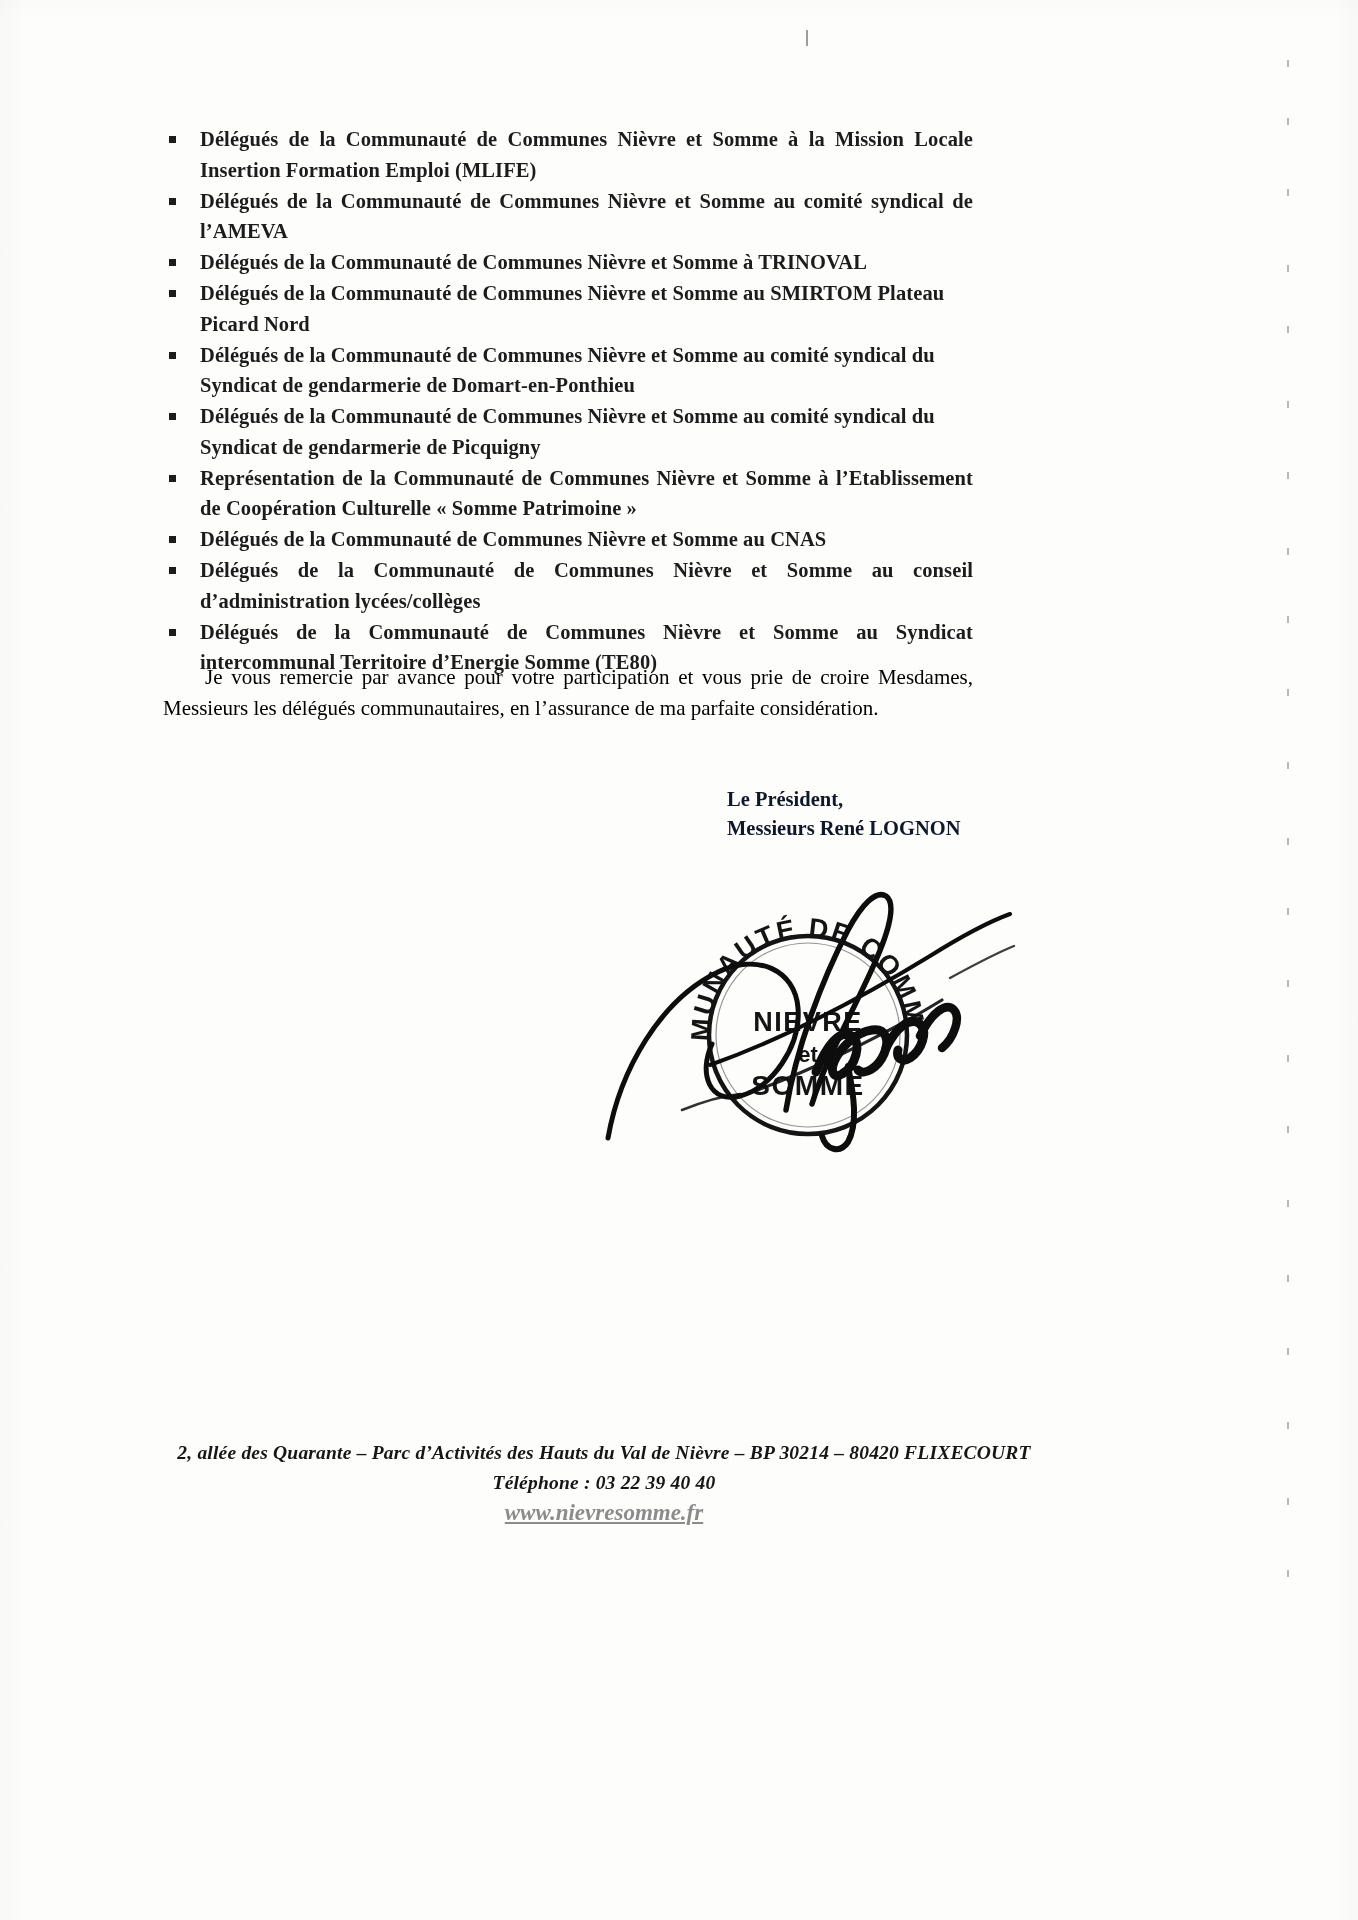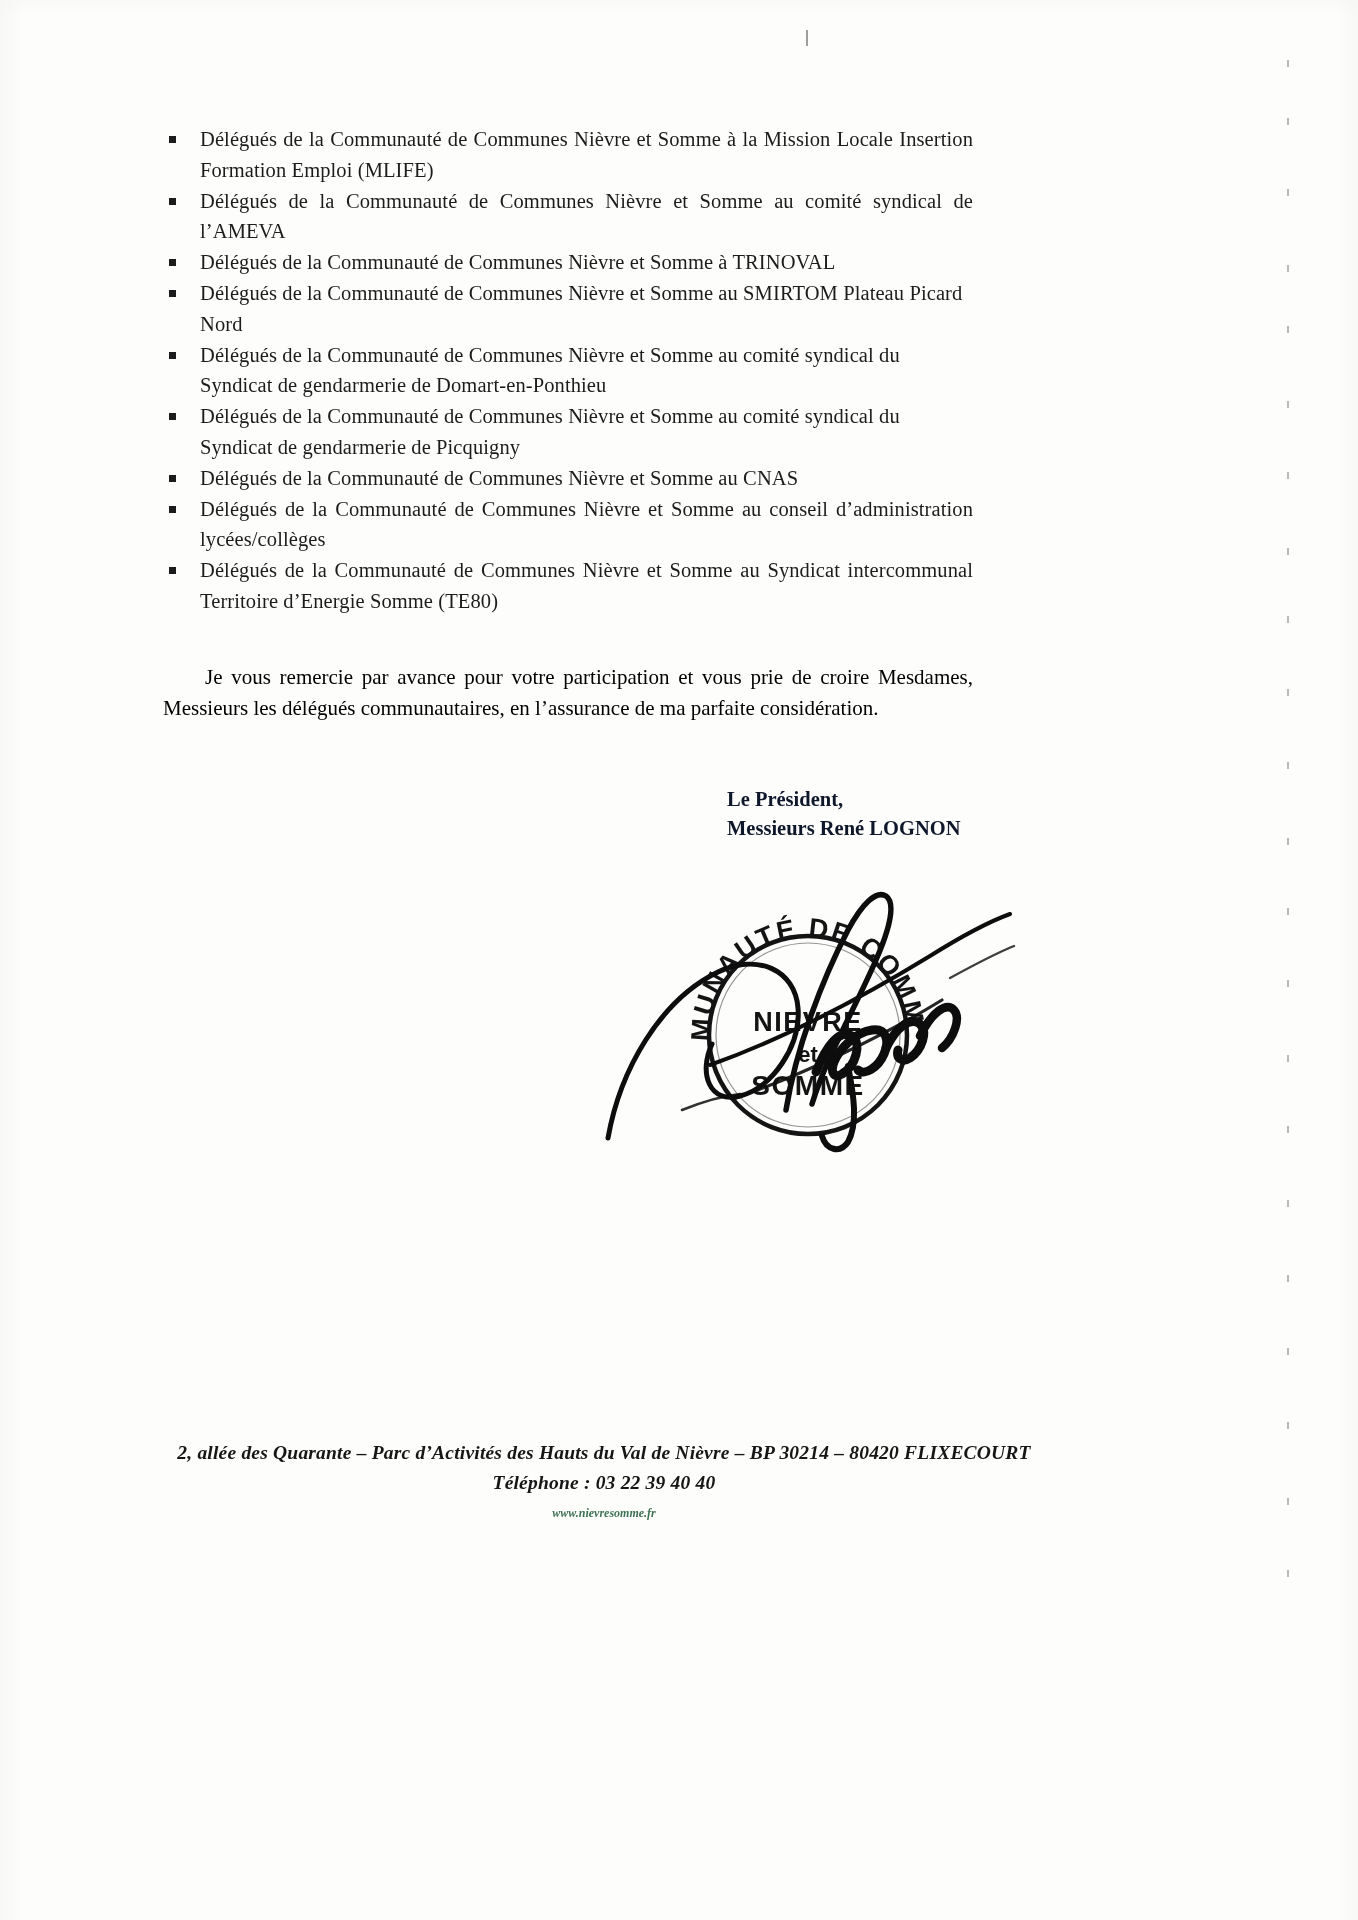--- a/index.html
+++ b/index.html
@@ -73,20 +73,21 @@
     list-style: none;
   }
   .bullet-item {
     position: relative;
     padding-left: 37px;
     font-size: 20.5px;
     line-height: 30.5px;
     letter-spacing: 0.1px;
     margin: 0 0 0.5px 0;
     color: #1c1c1c;
+    font-weight: bold;
   }
   .bullet-item.justify { text-align: justify; }
   .bullet-item .sq {
     position: absolute;
     left: 6px;
     top: 12px;
     width: 7px;
     height: 7px;
     background: #1c1c1c;
   }
@@ -144,23 +145,24 @@
     width: 1208px;
     text-align: center;
     font-family: "Liberation Serif", "DejaVu Serif", serif;
     font-style: italic;
     font-weight: bold;
     color: #161616;
   }
   .footer-line1 { font-size: 19.5px; line-height: 30px; letter-spacing: 0.2px; }
   .footer-line2 { font-size: 19.5px; line-height: 30px; letter-spacing: 0.2px; }
   .footer-line3 {
-    font-size: 12px;
+    font-size: 23px;
     line-height: 30px;
-    color: #14532d;
+    text-decoration: underline;
+    color: #737373;
     opacity: 0.82;
   }
 </style>
 </head>
 <body>
 
 <div class="page">
 
   <div class="scan-tint"></div>
   <div class="tick-top"></div>
@@ -212,20 +214,21 @@
       <li class="bullet-item">
         <span class="sq"></span>
         <span>Délégués de la Communauté de Communes Nièvre et Somme au comité syndical du Syndicat de gendarmerie de Domart-en-Ponthieu</span>
       </li>
       <li class="bullet-item">
         <span class="sq"></span>
         <span>Délégués de la Communauté de Communes Nièvre et Somme au comité syndical du Syndicat de gendarmerie de Picquigny</span>
       </li>
       <li class="bullet-item justify">
         <span class="sq"></span>
+        <span>Représentation de la Communauté de Communes Nièvre et Somme à l’Etablissement de Coopération Culturelle « Somme Patrimoine »</span>
       </li>
       <li class="bullet-item">
         <span class="sq"></span>
         <span>Délégués de la Communauté de Communes Nièvre et Somme au CNAS</span>
       </li>
       <li class="bullet-item justify">
         <span class="sq"></span>
         <span>Délégués de la Communauté de Communes Nièvre et Somme au conseil d’administration lycées/collèges</span>
       </li>
       <li class="bullet-item justify">

